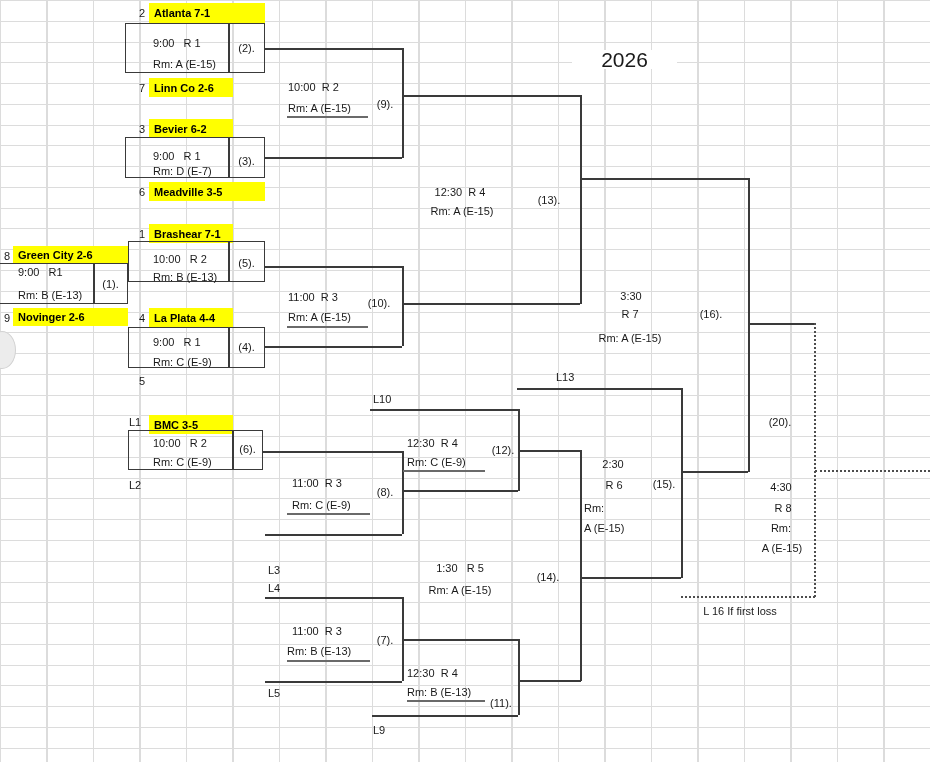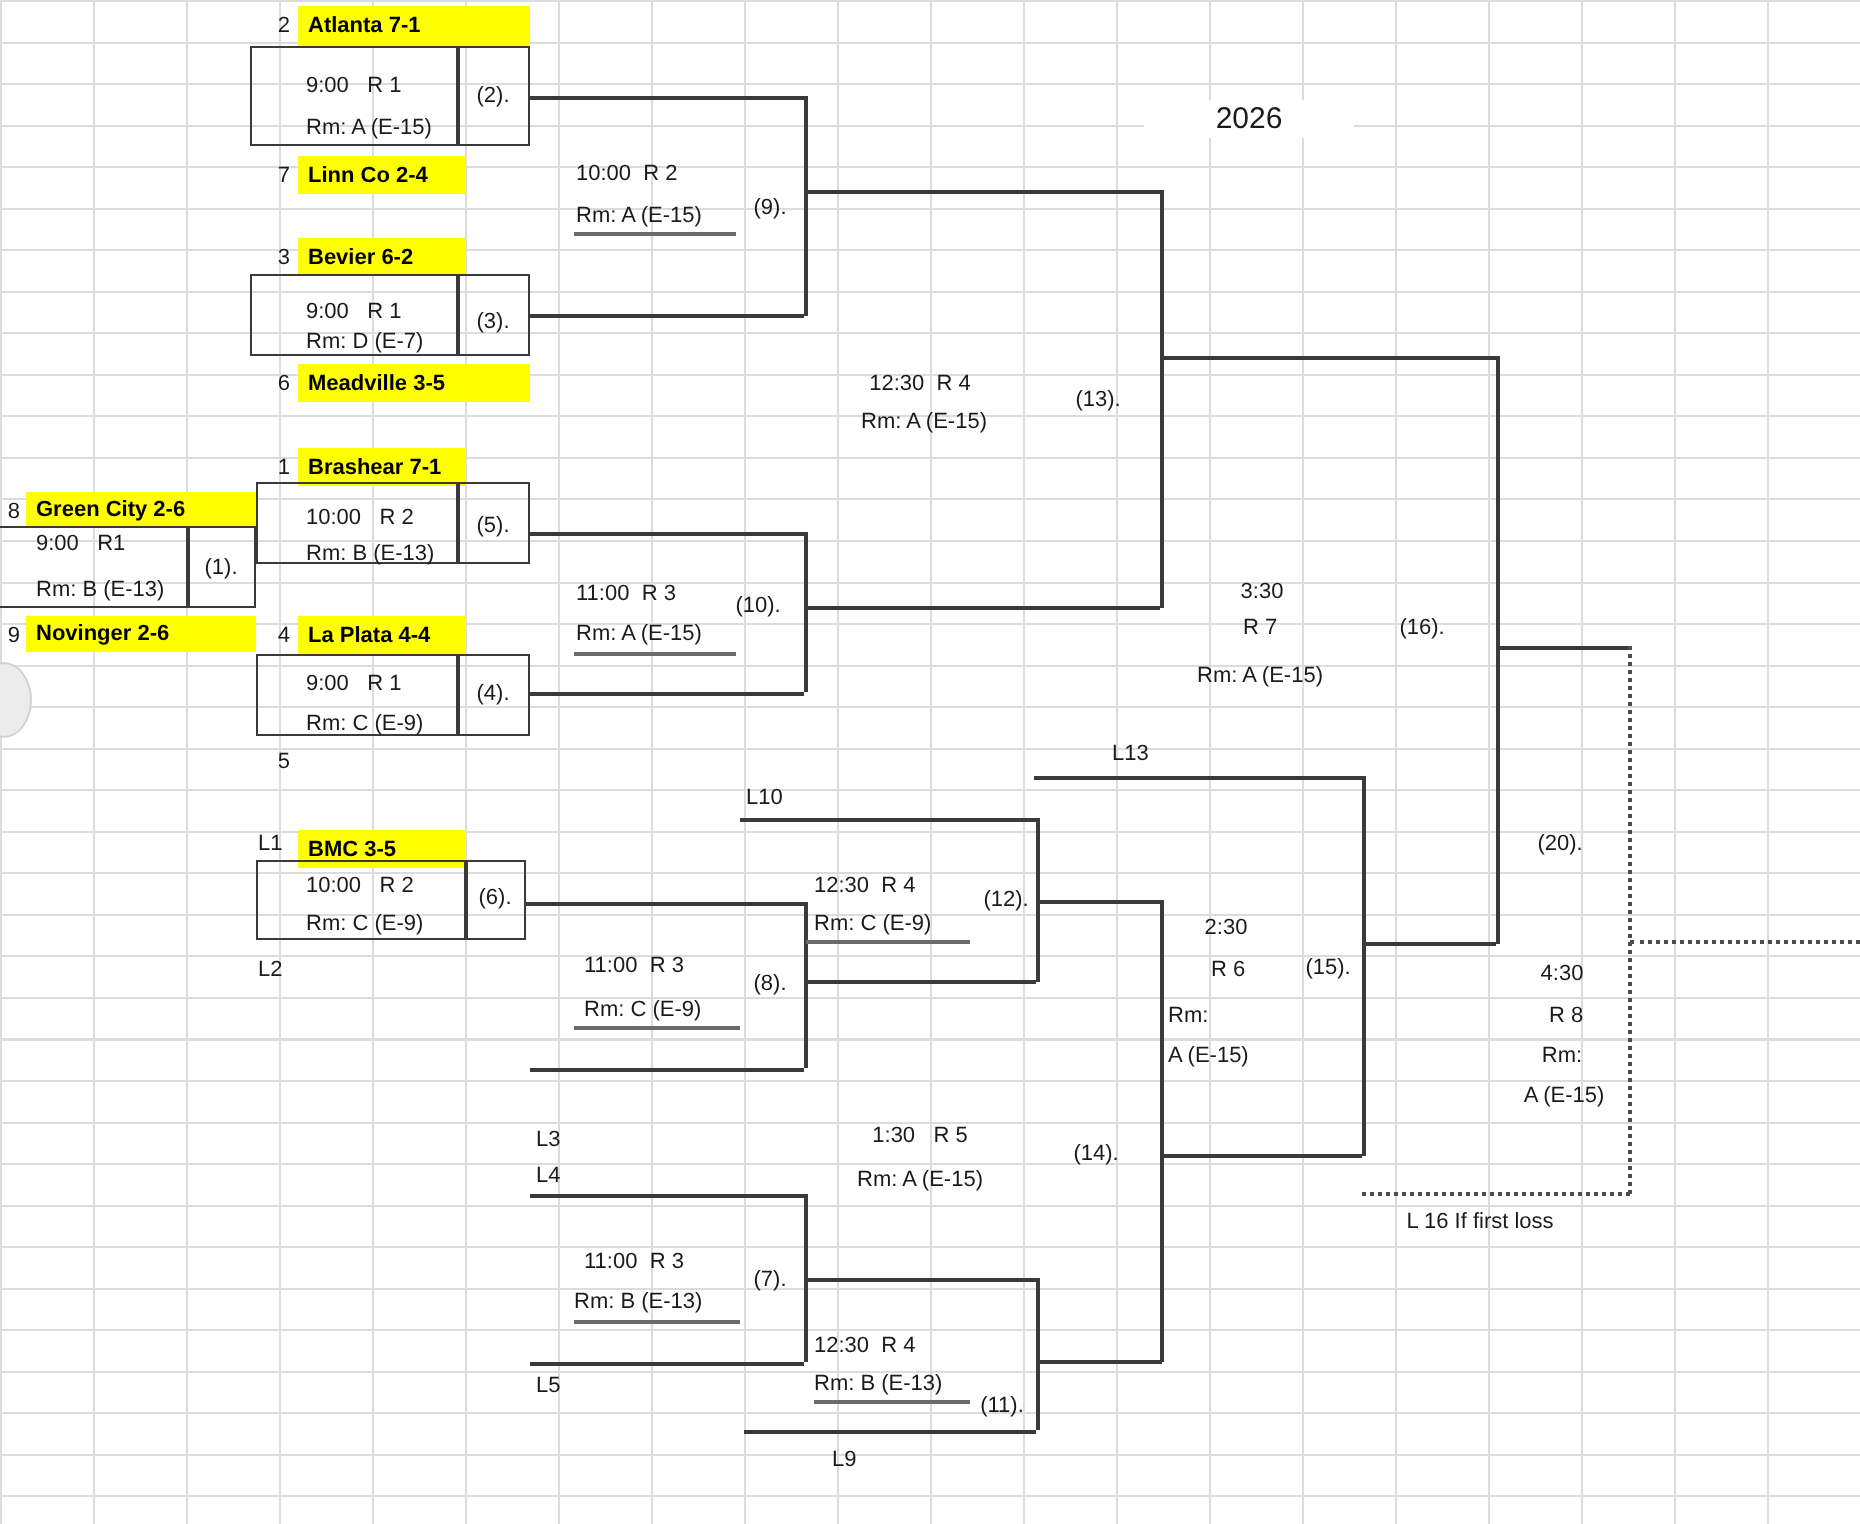--- a/index.html
+++ b/index.html
@@ -18,21 +18,21 @@
   .dothl{position:absolute;border-top:2px dotted #4d4d4d;height:0;}
   .dotvl{position:absolute;border-left:2px dotted #4d4d4d;width:0;}
   .yc{position:absolute;background:#ffff00;font-weight:bold;font-size:11px;color:#000;
       display:flex;align-items:center;padding-left:5px;box-sizing:border-box;}
   .sd{position:absolute;font-size:11px;color:#1a1a1a;display:flex;align-items:center;justify-content:flex-end;}
   .txt{position:absolute;font-size:11px;line-height:14px;white-space:pre;color:#1a1a1a;}
   .ctx{position:absolute;font-size:11px;line-height:14px;white-space:pre;color:#1a1a1a;text-align:center;}
   .ll{position:absolute;font-size:11px;line-height:14px;color:#1a1a1a;}
   .t1{position:absolute;font-size:17px;line-height:21px;text-align:center;background:#fff;}
   .t2{position:absolute;font-size:16px;line-height:20px;text-align:center;background:#fff;}
-  .t3{position:absolute;font-size:15px;line-height:19px;text-align:center;background:#fff;}
+  .t3{position:absolute;font-size:21px;line-height:19px;text-align:center;background:#fff;}
   .handle{position:absolute;left:-12px;top:331px;width:26px;height:36px;border-radius:50%;
       background:#ececec;border:1px solid #d2d2d2;}
 </style>
 </head>
 <body>
 
 <div id="canvas">
 
   <div class="t3" style="left:572px;top:50px;width:105px;">2026</div>
 
@@ -42,21 +42,21 @@
   <div class="sd" style="left:125px;top:79px;width:20px;height:18px;">7</div>
   <div class="sd" style="left:125px;top:120px;width:20px;height:18px;">3</div>
   <div class="sd" style="left:125px;top:183px;width:20px;height:18px;">6</div>
   <div class="sd" style="left:125px;top:225px;width:20px;height:18px;">1</div>
   <div class="sd" style="left:0px;top:247px;width:10px;height:17px;">8</div>
   <div class="sd" style="left:0px;top:309px;width:10px;height:17px;">9</div>
   <div class="sd" style="left:125px;top:309px;width:20px;height:18px;">4</div>
   <div class="sd" style="left:125px;top:372px;width:20px;height:18px;">5</div>
 
   <div class="yc" style="left:149px;top:3px;width:116px;height:20px;">Atlanta 7-1</div>
-  <div class="yc" style="left:149px;top:78px;width:84px;height:19px;">Linn Co 2-4</div>
+  <div class="yc" style="left:149px;top:78px;width:84px;height:19px;">Linn Co 2-6</div>
   <div class="yc" style="left:149px;top:119px;width:84px;height:19px;">Bevier 6-2</div>
   <div class="yc" style="left:149px;top:182px;width:116px;height:19px;">Meadville 3-5</div>
   <div class="yc" style="left:149px;top:224px;width:84px;height:19px;">Brashear 7-1</div>
   <div class="yc" style="left:13px;top:246px;width:115px;height:18px;">Green City 2-6</div>
   <div class="yc" style="left:13px;top:308px;width:115px;height:18px;">Novinger 2-6</div>
   <div class="yc" style="left:149px;top:308px;width:84px;height:19px;">La Plata 4-4</div>
   <div class="yc" style="left:149px;top:371px;width:84px;height:19px;margin-top:44px;">BMC 3-5</div>
 
   <div class="box" style="left:125px;top:23px;width:140px;height:50px;"></div>
   <div class="vl" style="left:228px;top:23px;height:50px;"></div>
@@ -185,18 +185,18 @@
   <div class="ctx" style="left:762px;top:480px;width:38px;">4:30</div>
   <div class="ctx" style="left:764px;top:501px;width:38px;">R 8</div>
   <div class="ctx" style="left:766px;top:521px;width:30px;">Rm:</div>
   <div class="ctx" style="left:752px;top:541px;width:60px;">A (E-15)</div>
 
   <div class="ll" style="left:129px;top:415px;">L1</div>
   <div class="ll" style="left:129px;top:478px;">L2</div>
   <div class="ll" style="left:268px;top:539px;margin-top:24px;">L3</div>
   <div class="ll" style="left:268px;top:581px;">L4</div>
   <div class="ll" style="left:268px;top:686px;">L5</div>
-  <div class="ll" style="left:384px;top:723px;padding-left:32px;">L9</div>
+  <div class="ll" style="left:373px;top:723px;">L9</div>
   <div class="ll" style="left:373px;top:392px;">L10</div>
   <div class="ll" style="left:556px;top:370px;">L13</div>
   <div class="ctx" style="left:690px;top:604px;width:100px;">L 16 If first loss</div>
 
 </div>
 
 </body></html>

